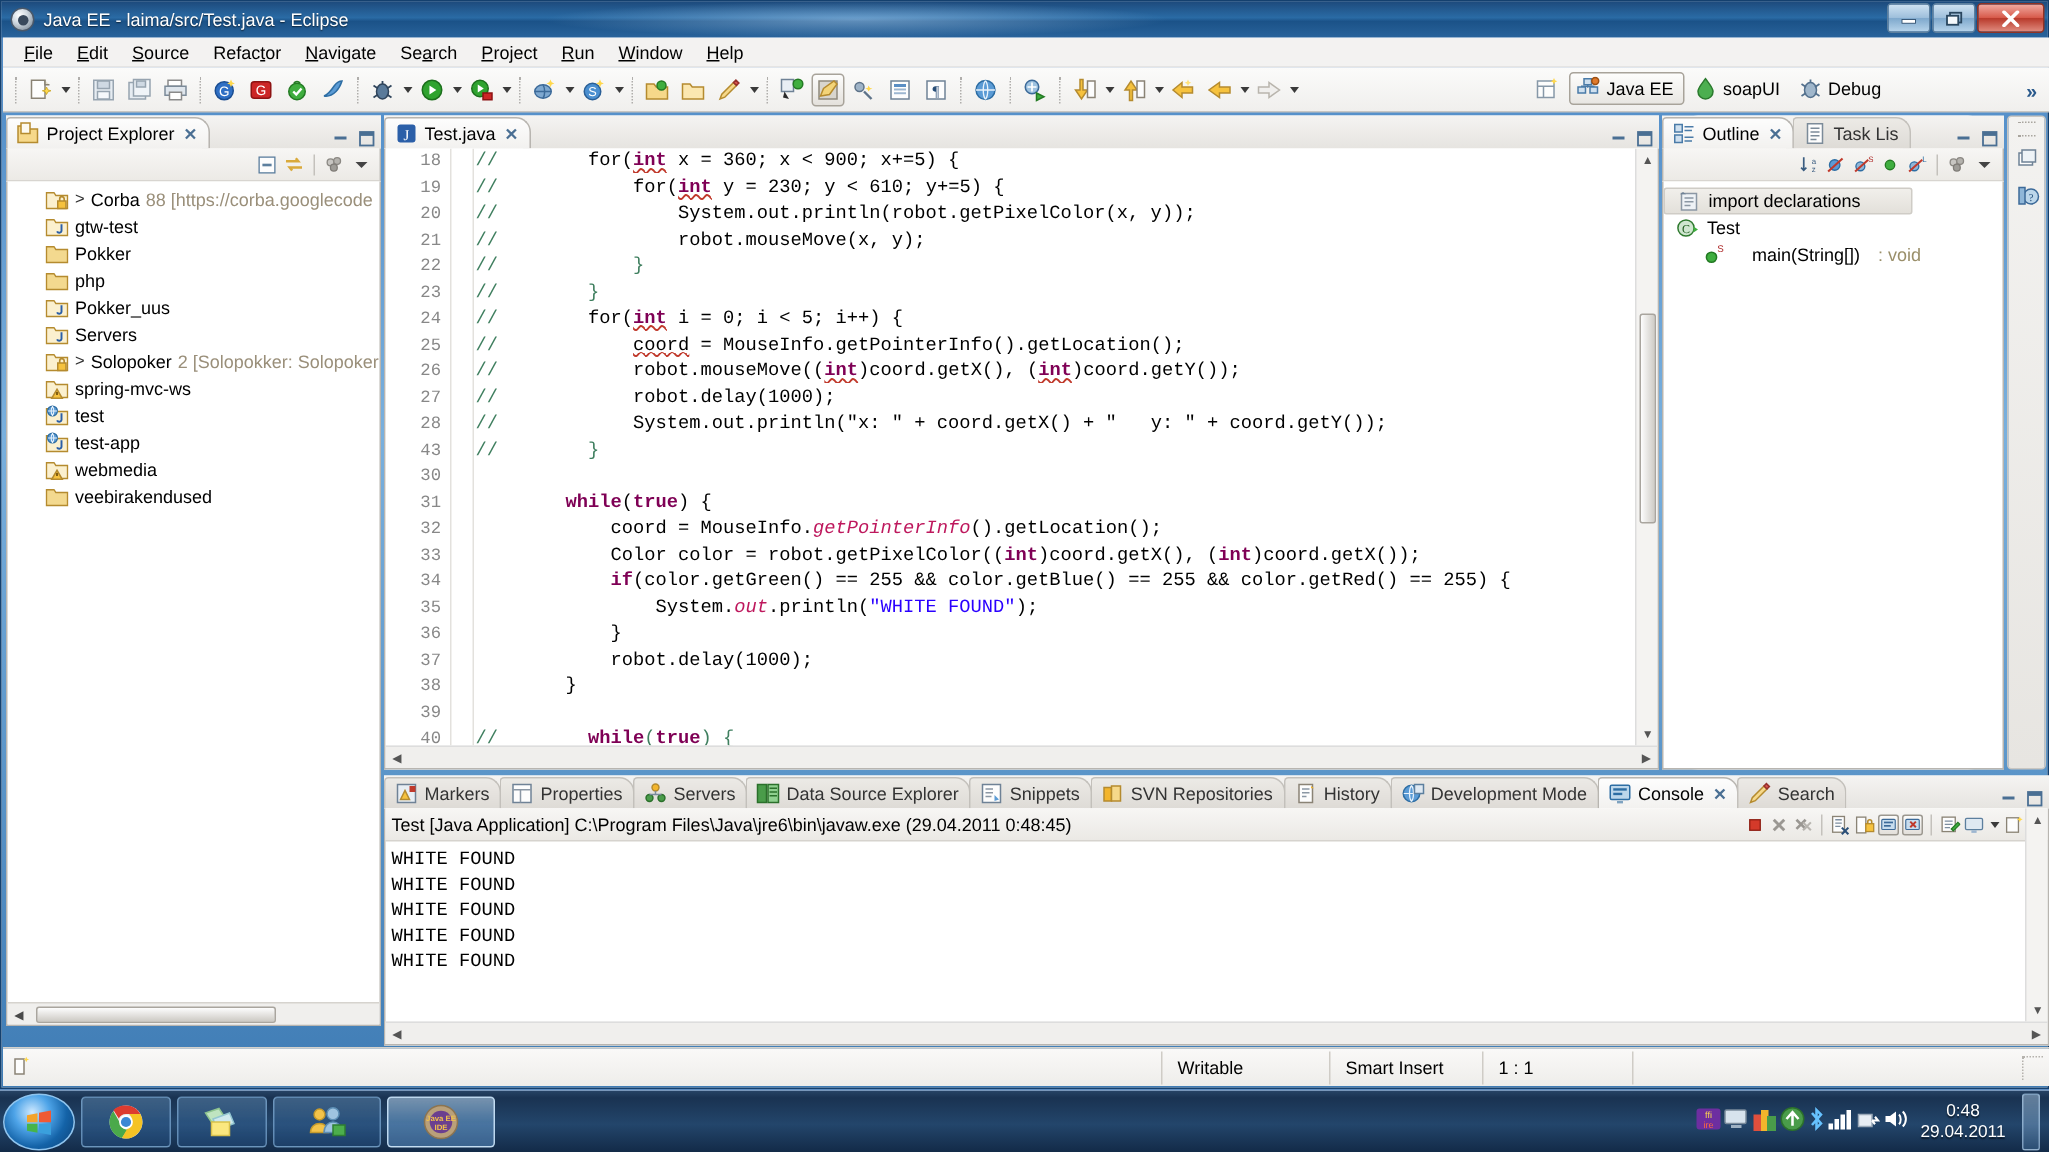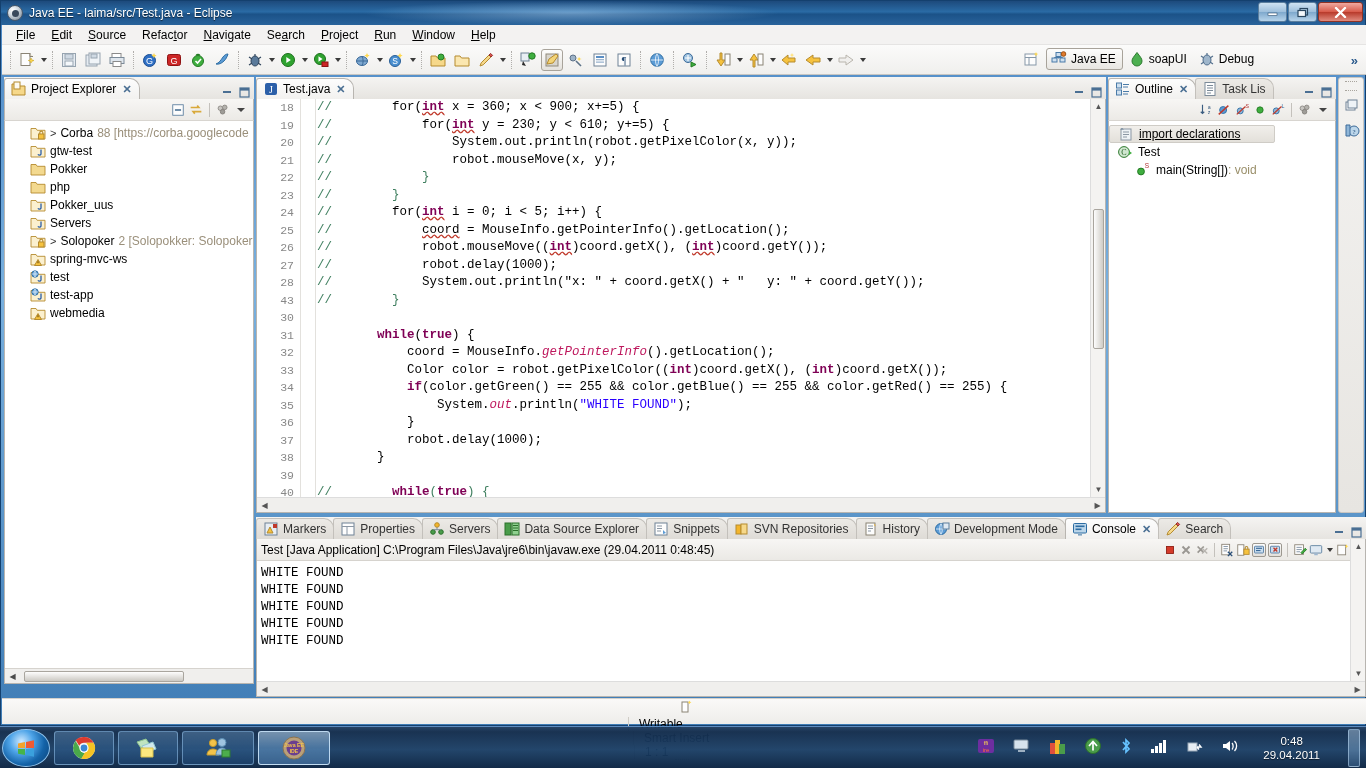--- a/index.html
+++ b/index.html
@@ -155,21 +155,21 @@
     position:absolute; right:0; top:0; width:15px; bottom:15px; background:#f4f3f1;
     border-left:1px solid #ddd;
   }
   .vscroll .thumb { position:absolute; left:2px; width:11px; background:linear-gradient(90deg,#fdfdfd,#cfccc6); border:1px solid #a9a59e; border-radius:2px;}
   .vscroll .sbtn { position:absolute; left:0; width:15px; height:15px; display:flex;align-items:center;justify-content:center;color:#555;font-size:8px;}
   .edit-hscroll { position:absolute; left:0; right:0; bottom:0; height:15px; background:#f0efed; border-top:1px solid #ddd; display:flex;align-items:center;}
 
   
   #outline-view { left: 1104px; top: 0; width: 228px; height: 436px; border-radius: 24px; }
   .outline-row { height:18px; display:flex; align-items:center; font-size:12px; padding-left:6px; white-space:nowrap;}
-  .outline-row.sel { background: linear-gradient(180deg,#f1efeb,#e3e0da); border:1px solid #cfccc6; border-radius:2px; margin-right:60px;text-decoration:underline;}
+  .outline-row.sel { background: linear-gradient(180deg,#f1efeb,#e3e0da); border:1px solid #cfccc6; border-radius:2px; margin-right:60px;}
   .type-ret { color:#9a8f6a; }
 
   
   #right-fast { position:absolute; left:1334px; top:0; width:26px; height:436px;
     background:linear-gradient(180deg,#f3f2f0,#e7e5e1); border:1px solid #c9c6c1; border-radius:3px;}
   #right-fast .grip { height:10px; margin:3px 6px 2px; border-top:1px dotted #a9a59e; border-bottom:1px dotted #a9a59e;}
   #right-fast .fb { width:22px;height:22px;margin:3px auto;display:flex;align-items:center;justify-content:center;}
 
   
   #console-area { left: 252px; top: 440px; width: 1110px; height: 180px; }
@@ -184,21 +184,21 @@
     position:absolute; left:0; top:22px; right:15px; bottom:15px; padding:4px 0 0 2px;
     font-family:"Liberation Mono", monospace; font-size:12.5px; color:#000;
   }
   .console-out div { height:17px; line-height:17px; padding-left:2px;}
 
   
   .statusbar {
     position:absolute; left:1px; bottom:1px; width:1364px; height:26px;
     background: linear-gradient(180deg,#faf9f8,#eeedea);
     border-top:1px solid #d4d1cc;
-    display:flex; align-items:center; font-size:12px; color:#000;flex-direction:column;
+    display:flex; align-items:center; font-size:12px; color:#000;
   }
   .status-cell { height:22px; display:flex; align-items:center; padding:0 10px; border-left:1px solid #cfccc6;}
   .status-grip { width:14px;height:18px;margin-left:6px;}
 
   
   #taskbar {
     position: absolute; left:0; top: 726px; width: 1366px; height: 42px;
     background: linear-gradient(180deg, rgba(30,60,95,.96) 0%, rgba(18,44,76,.97) 12%, rgba(26,62,101,.96) 55%, rgba(14,38,68,.98) 100%);
     border-top: 1px solid #5e8cc0;
     display:flex; align-items:center;
@@ -214,21 +214,21 @@
     height: 34px; min-width: 60px; margin-left: 4px; border-radius: 3px;
     background: linear-gradient(180deg, rgba(130,180,225,.35) 0%, rgba(60,115,170,.30) 50%, rgba(40,90,145,.38) 100%);
     border: 1px solid rgba(150,195,235,.55);
     display:flex;align-items:center;justify-content:center; flex:none;
   }
   .tb-item.wide { min-width: 72px; }
   .tb-item.active {
     background: linear-gradient(180deg, rgba(195,225,250,.55) 0%, rgba(120,175,225,.45) 50%, rgba(95,150,205,.5) 100%);
     border-color: rgba(210,235,255,.85);
   }
-  .tray { margin-left:auto; display:flex;align-items:center; gap:18px; padding-right:6px;}
+  .tray { margin-left:auto; display:flex;align-items:center; gap:1px; padding-right:6px;}
   .tray-time { color:#fff; font-size:11.5px; text-align:center; line-height:14px; text-shadow:0 1px 1px rgba(0,0,0,.6); padding:0 6px;}
   .show-desktop { width:12px; height:38px; margin-left:4px;
     background:linear-gradient(180deg, rgba(190,220,245,.45), rgba(90,140,190,.35));
     border:1px solid rgba(200,230,255,.5); border-radius:2px;}
 
   
 </style>
 </head>
 <body>
 
@@ -652,20 +652,27 @@
               <span class="lbl">test-app</span>
             </div>
             <div class="tree-row">
               <span class="exp"></span>
               <svg class="folder" viewBox="0 0 16 16">
                 <path d="M1 3.5h5l1.2 1.8H15V14H1z" fill="#fbf0cf" stroke="#b58b2f" stroke-width=".9"></path>
                 <path d="M8 8.5l3.5 6h-7z" fill="#f6c23e" stroke="#b58b2f"></path>
                 <path d="M8 10.3v2" stroke="#6b4a06" stroke-width="1.1"></path>
               </svg>
               <span class="lbl">webmedia</span>
+            </div>
+            <div class="tree-row">
+              <span class="exp"></span>
+              <svg class="folder" viewBox="0 0 16 16">
+                <path d="M1 3.5h5l1.2 1.8H15V14H1z" fill="#f3d98f" stroke="#b58b2f" stroke-width=".9"></path>
+              </svg>
+              <span class="lbl">veebirakendused</span>
             </div>
           </div>
         <div class="hscroll">
           <div class="sbtn">◀</div>
           <div class="thumb" style="width:160px;margin-left:4px;"></div>
         </div>
       </div>
     </div>
 
     <div class="view" id="editor-area">
@@ -823,21 +830,21 @@
               <span style="margin-left: 5px;">import declarations</span>
             </div>
             <div class="outline-row" style="padding-left: 8px;">
               <svg class="ic" viewBox="0 0 16 16">
                 <circle cx="7" cy="8" r="5.4" fill="#cfe6cf" stroke="#2f7a2f"></circle>
                 <text x="7" y="11.4" font-size="8" text-anchor="middle" fill="#1f5e1f" font-family="Liberation Serif">C</text>
                 <path d="M12 7l3 2-3 2z" fill="#3fae3f"></path>
               </svg>
               <span style="margin-left: 5px;">Test</span>
             </div>
-            <div class="outline-row" style="padding-left: 26px;">
+            <div class="outline-row" style="padding-left: 26px; gap: 12px;">
               <svg class="ic" viewBox="0 0 16 16">
                 <circle cx="6" cy="9.5" r="3.4" fill="#3fae3f" stroke="#237a23"></circle>
                 <text x="12" y="6" font-size="6.5" fill="#b03030" text-anchor="middle" font-family="Liberation Sans">S</text>
               </svg>
               <span style="margin-left: 5px;">main(String[])</span>
               <span class="type-ret"> : void</span>
             </div>
           </div>
       </div>
     </div>

